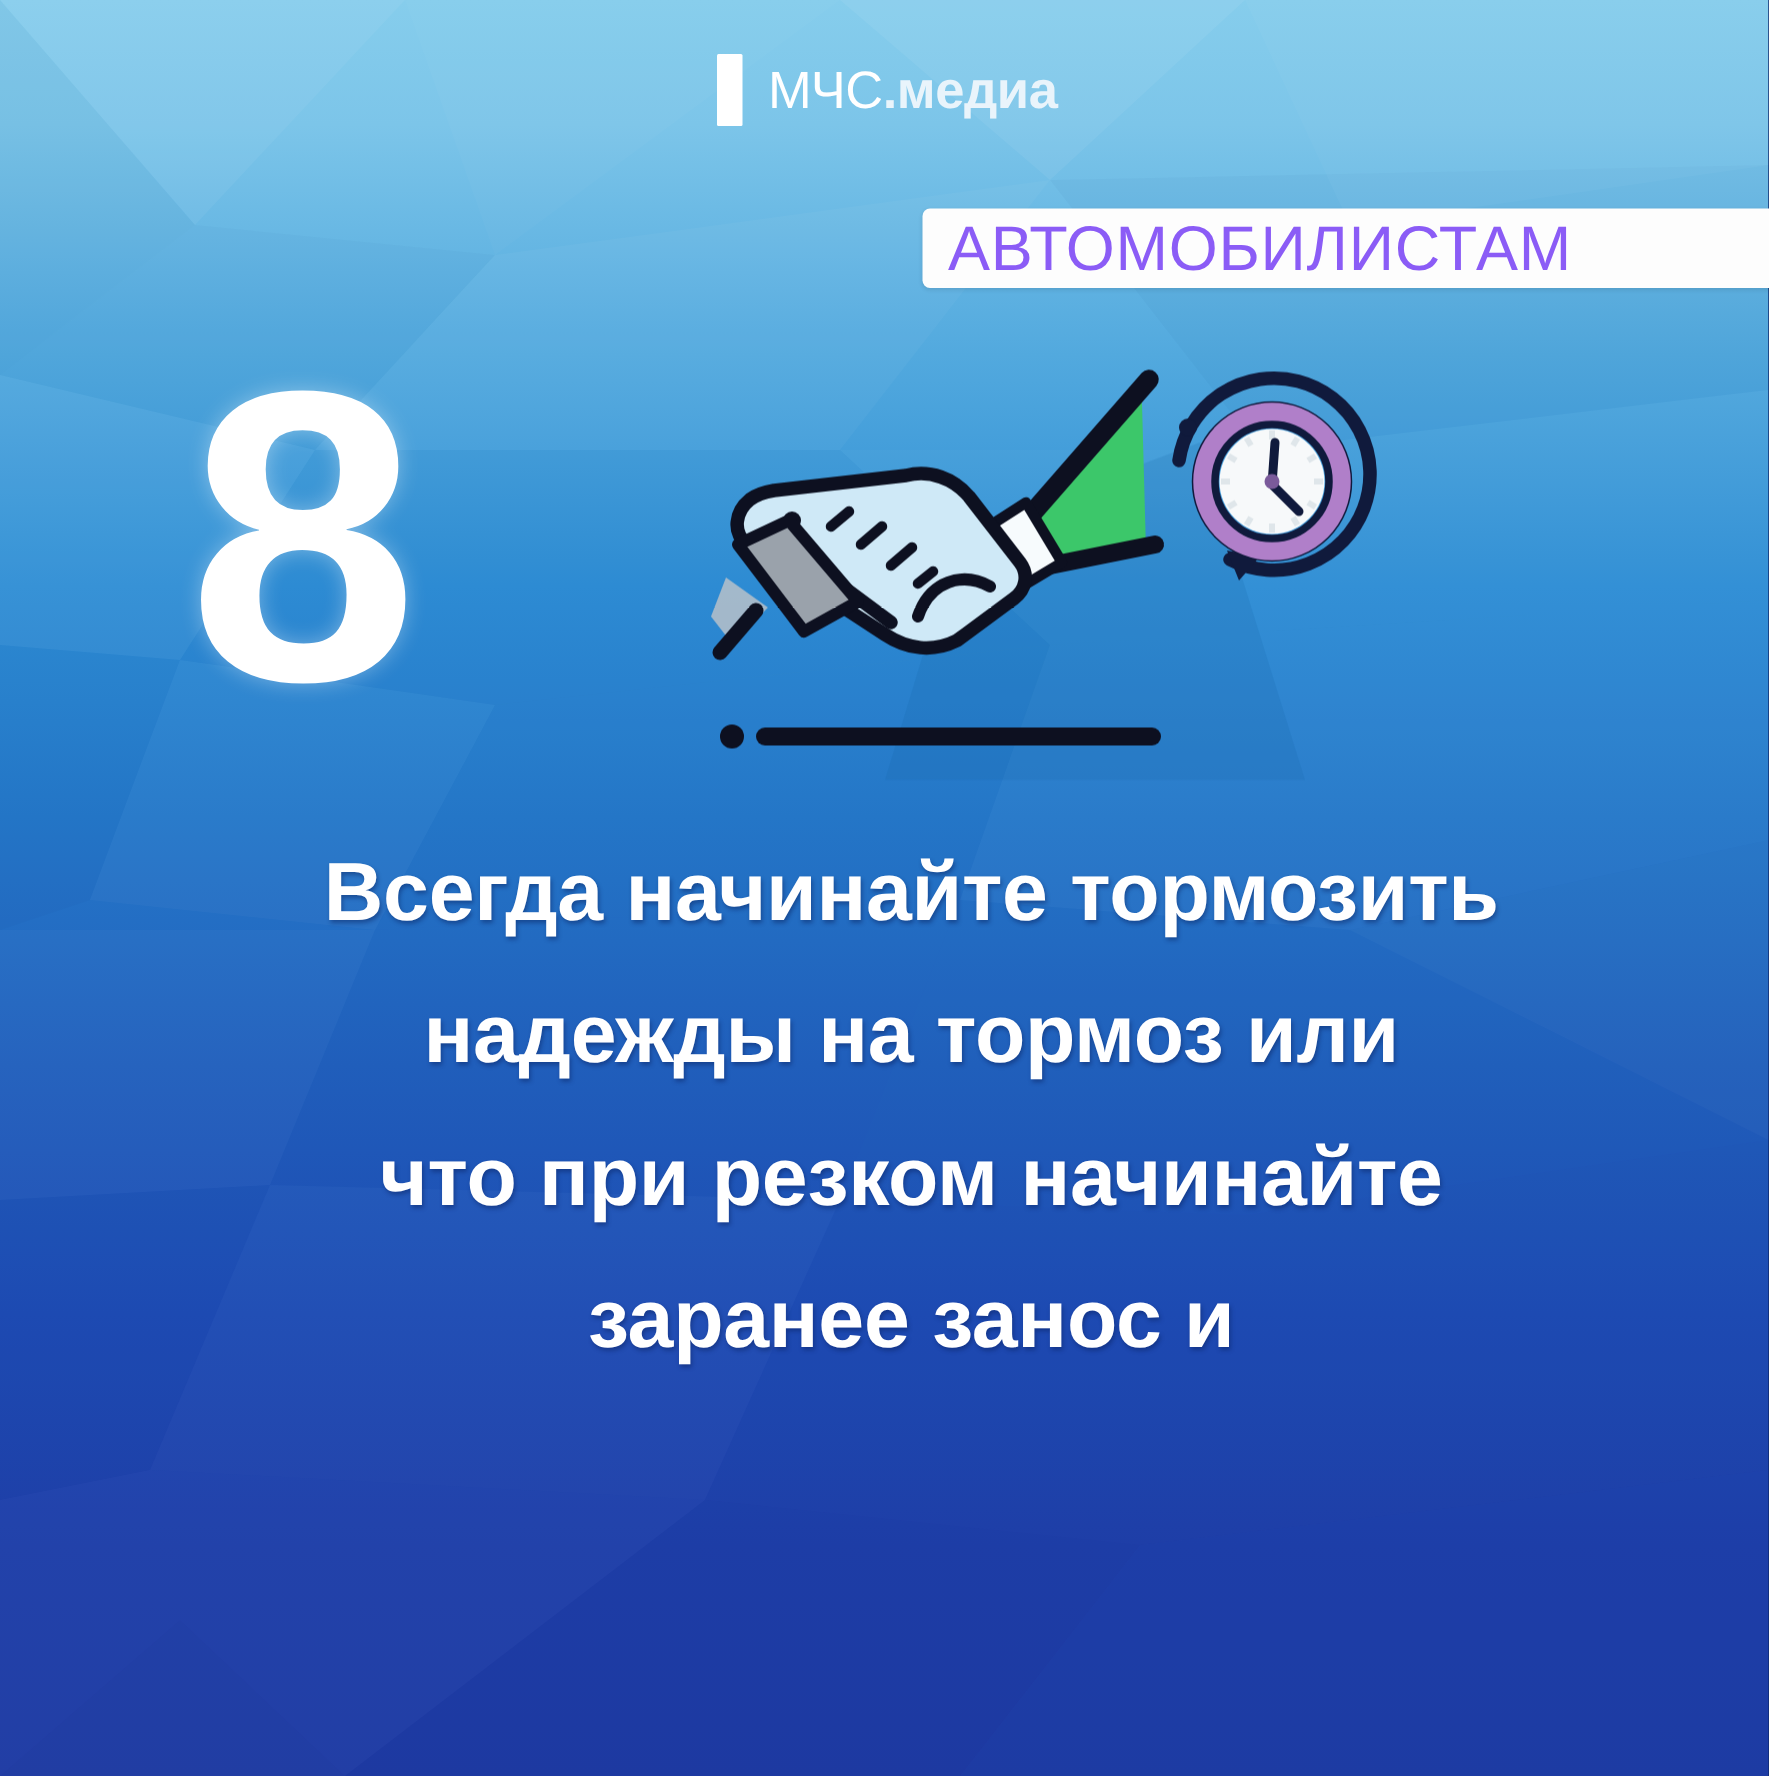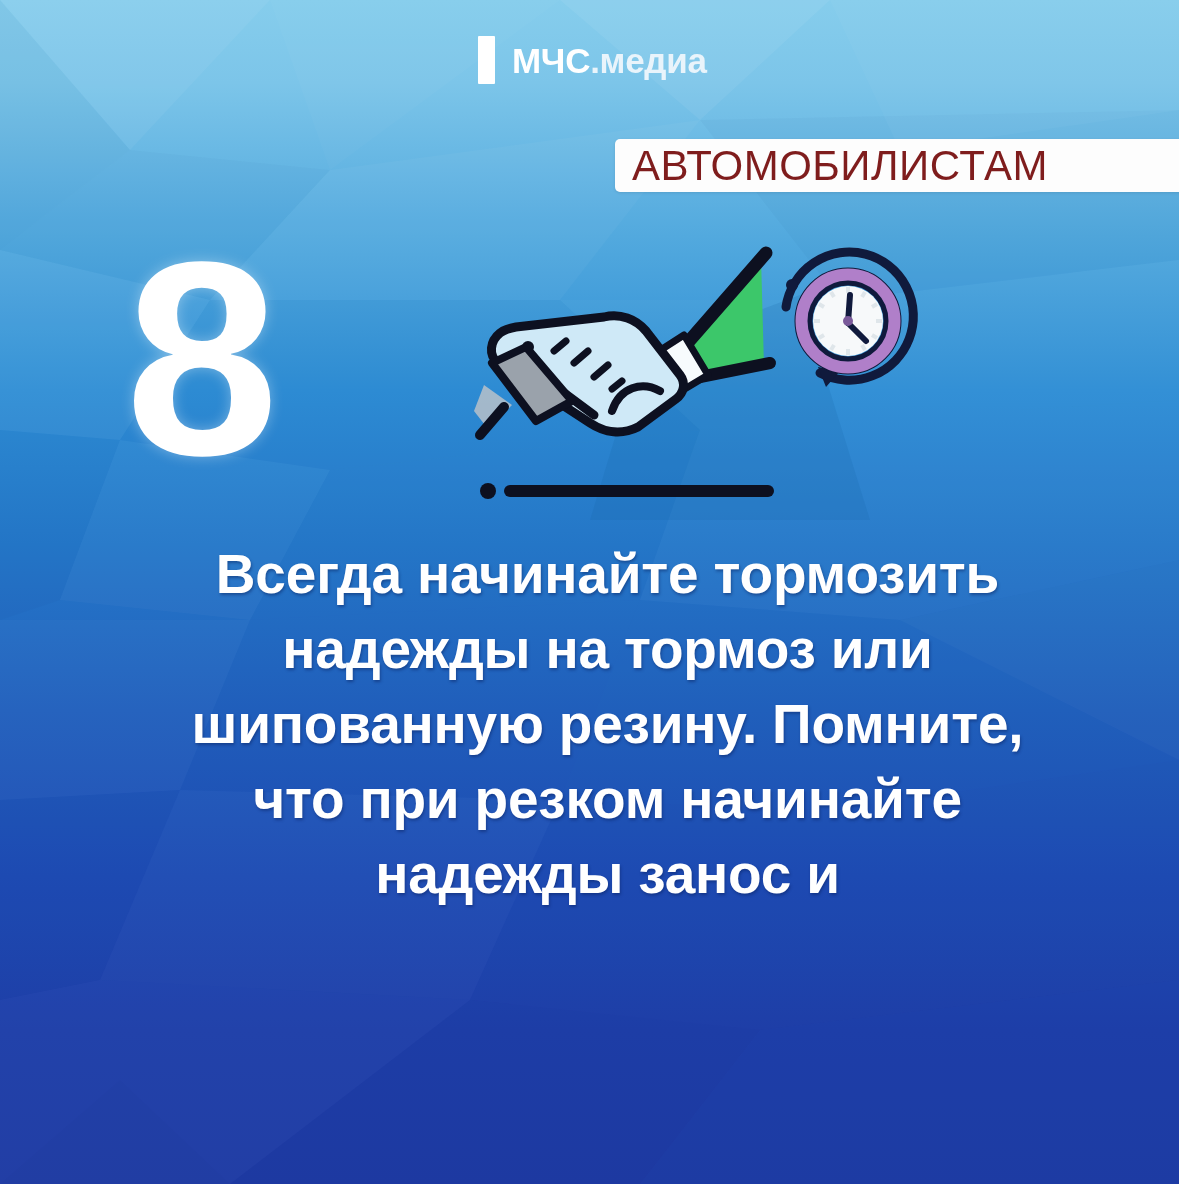--- a/index.html
+++ b/index.html
@@ -53,21 +53,21 @@
     border-radius: 1px;
   }
   .logo-text {
     font-size: 35px;
     letter-spacing: -0.3px;
     line-height: 1;
     white-space: nowrap;
   }
   .logo-text .mchs {
     color: #ffffff;
-    font-weight: 700;
+    font-weight: 400;
   }
   .logo-text .media {
     color: #e9f4fb;
     font-weight: 700;
   }
 
   
   .banner {
     position: absolute;
     left: 615px;
@@ -75,21 +75,21 @@
     height: 53px;
     width: 570px;
     background: #fdfdfd;
     border-radius: 5px;
     box-shadow: 0 1px 3px rgba(0,0,0,0.10);
     display: flex;
     align-items: center;
     overflow: hidden;
   }
   .banner-text {
-    color: #7f1d1d;
+    color: #8b5cf6;
     font-size: 42px;
     font-weight: 400;
     letter-spacing: 0.5px;
     line-height: 1;
     padding-left: 17px;
     white-space: nowrap;
   }
 
   
   .big-number {
@@ -125,20 +125,21 @@
     color: #ffffff;
     font-size: 55px;
     font-weight: 700;
     line-height: 75px;
     letter-spacing: -0.2px;
     text-shadow: 1px 2px 3px rgba(8,30,90,0.45);
   }
   .body-text .line {
     display: block;
     white-space: nowrap;
+    margin-top: 20px;
   }
 
   
   .hashtag {
     position: absolute;
     left: 0;
     right: 0;
     top: 1112px;
     text-align: center;
     color: #c9dcf3;
@@ -268,19 +269,18 @@
 
       <line x1="0" y1="2" x2="2" y2="-26" stroke="#101a3c" stroke-width="6" stroke-linecap="round"></line>
       <line x1="0" y1="2" x2="18" y2="20" stroke="#101a3c" stroke-width="6" stroke-linecap="round"></line>
       <circle cx="0" cy="0" r="5" fill="#7a5a9a"></circle>
     </g>
   </svg>
 
   <div class="body-text">
     <span class="line">Всегда начинайте тормозить</span>
     <span class="line">надежды на тормоз или</span>
-    <span class="line">шипованную резину.  Помните,</span>
     <span class="line">что при резком начинайте</span>
-    <span class="line">надежды занос и</span>
+    <span class="line">заранее занос и</span>
   </div>
 
 
 </div>
 
 </body></html>

